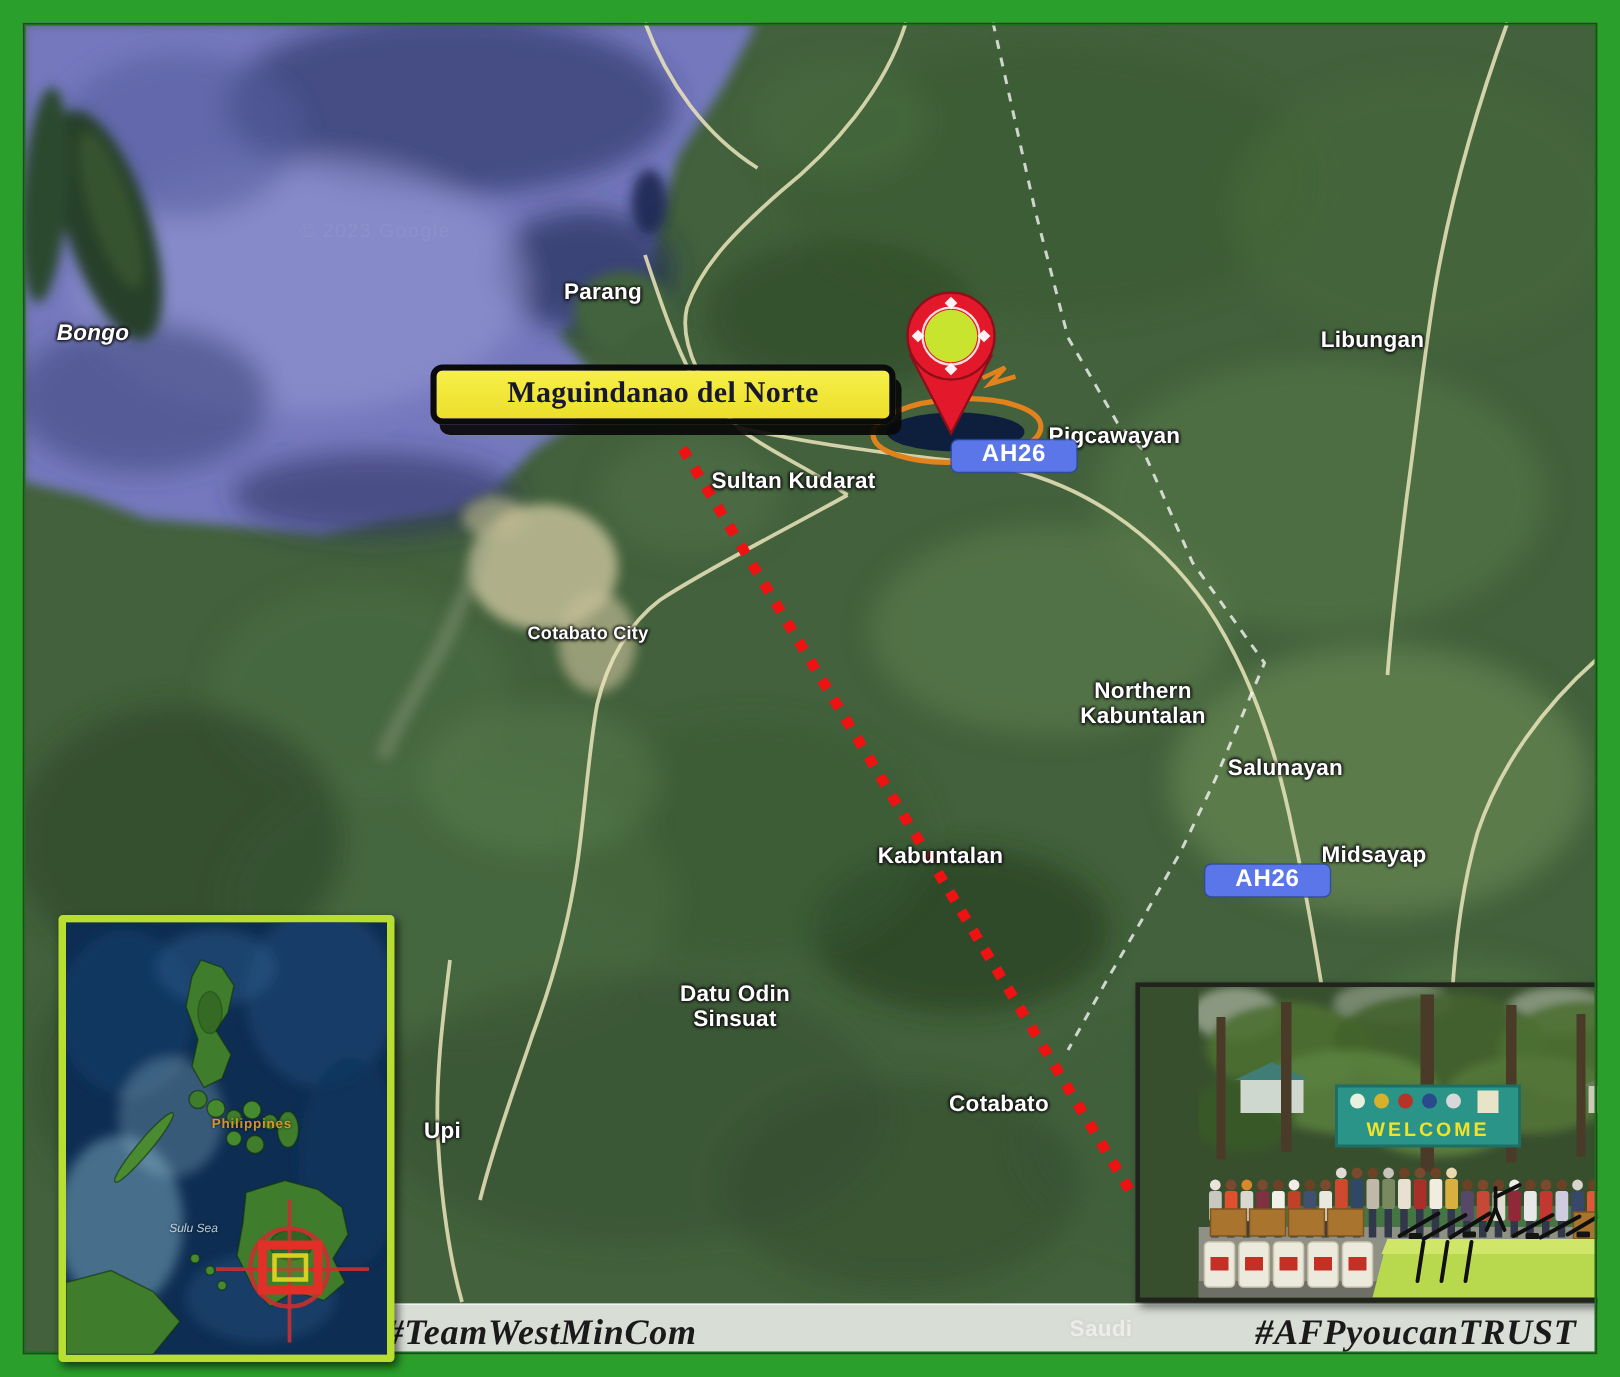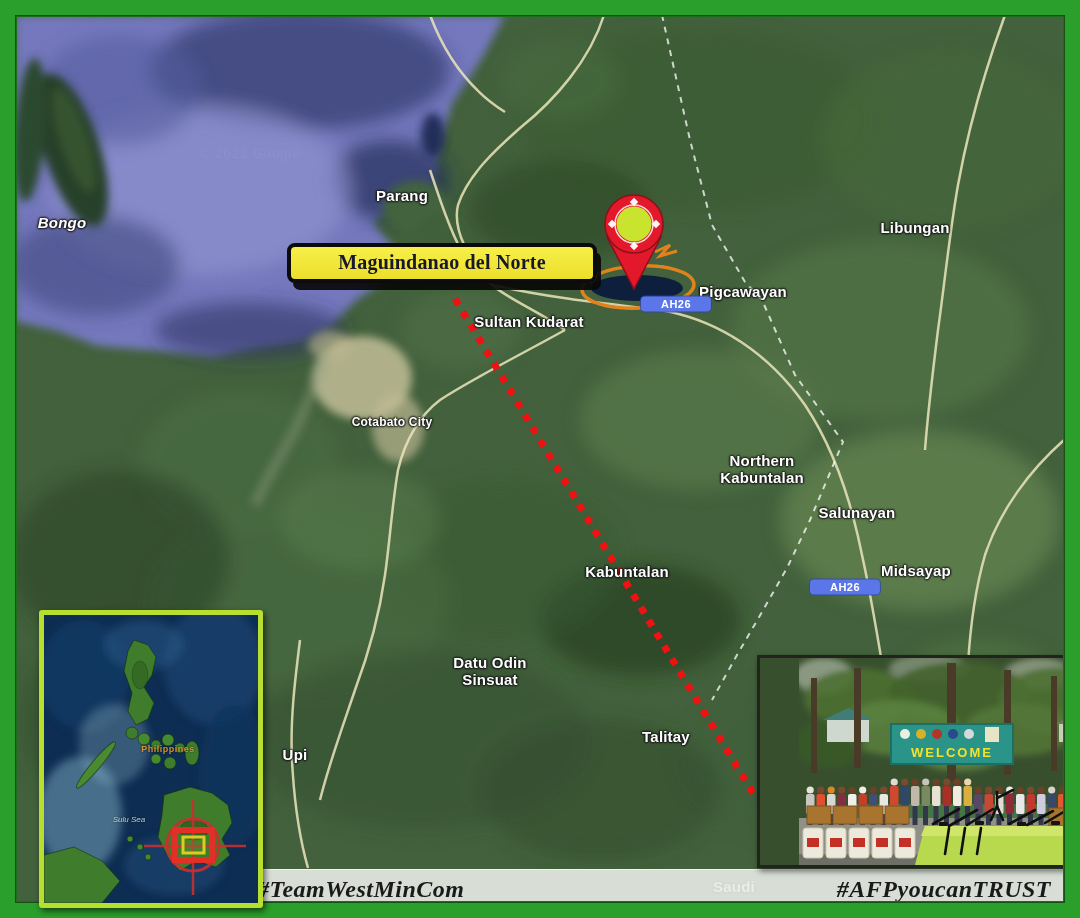--- a/index.html
+++ b/index.html
@@ -24,21 +24,21 @@
     color:#fff;font-size:15px;line-height:1.12;font-weight:bold;
     letter-spacing:.2px;text-align:center;white-space:nowrap;
     text-shadow:0 1px 2px rgba(20,20,20,.95),0 -1px 2px rgba(20,20,20,.8),
                 1px 0 2px rgba(20,20,20,.85),-1px 0 2px rgba(20,20,20,.85);
   }
   .map-label span{display:block;}
   .map-label.island{font-style:italic;font-size:15px;}
   .map-label.city{font-size:12px;}
   .shield{
     position:absolute;transform:translate(-50%,-50%);
-    background:#5b76e8;color:#fff;font-weight:bold;font-size:11px;
+    background:#5b76e8;color:#fff;font-weight:bold;font-size:16px;
     padding:1px 20px 2px;border-radius:4px;letter-spacing:.5px;
     box-shadow:0 0 0 1px rgba(45,70,170,.8);
   }
   .watermark{
     position:absolute;left:200px;top:146px;z-index:2;
     color:rgba(150,150,200,.55);font-size:13px;letter-spacing:1px;
   }
   
   .callout{
     position:absolute;left:287px;top:243px;width:290px;z-index:4;
@@ -215,21 +215,21 @@
         <span>Kabuntalan</span>
       </div>
       <div class="map-label" style="left: 490px; top: 672px;">
         <span>Datu Odin</span>
         <span>Sinsuat</span>
       </div>
       <div class="map-label" style="left: 295px; top: 755px;">
         <span>Upi</span>
       </div>
       <div class="map-label" style="left: 666px; top: 737px;">
-        <span>Talitay</span>
+        <span>Cotabato</span>
       </div>
       <div class="map-label" style="left: 734px; top: 843px; margin-top: 44px;">
         <span>Saudi</span>
       </div>
       <div class="shield" style="left: 676px; top: 304px;">AH26</div>
       <div class="shield" style="left: 845px; top: 587px;">AH26</div>
     </div>
 
   <div class="callout">
     <div>Maguindanao del Norte</div>

